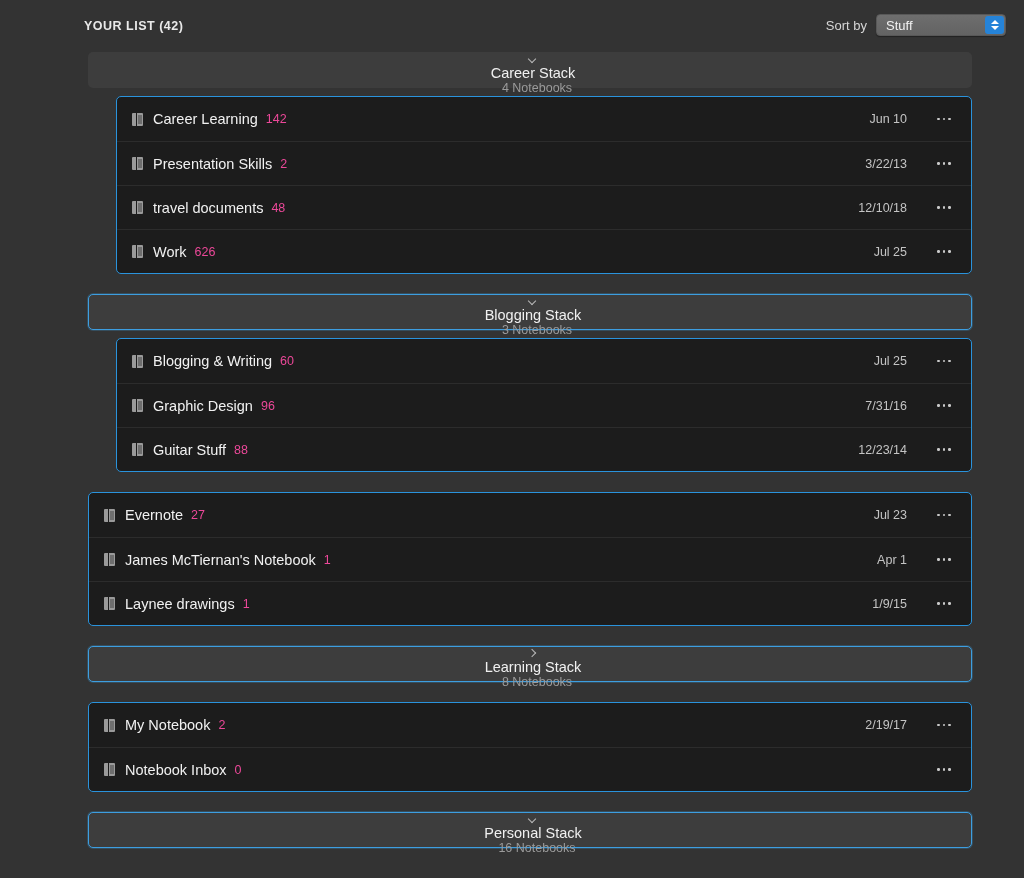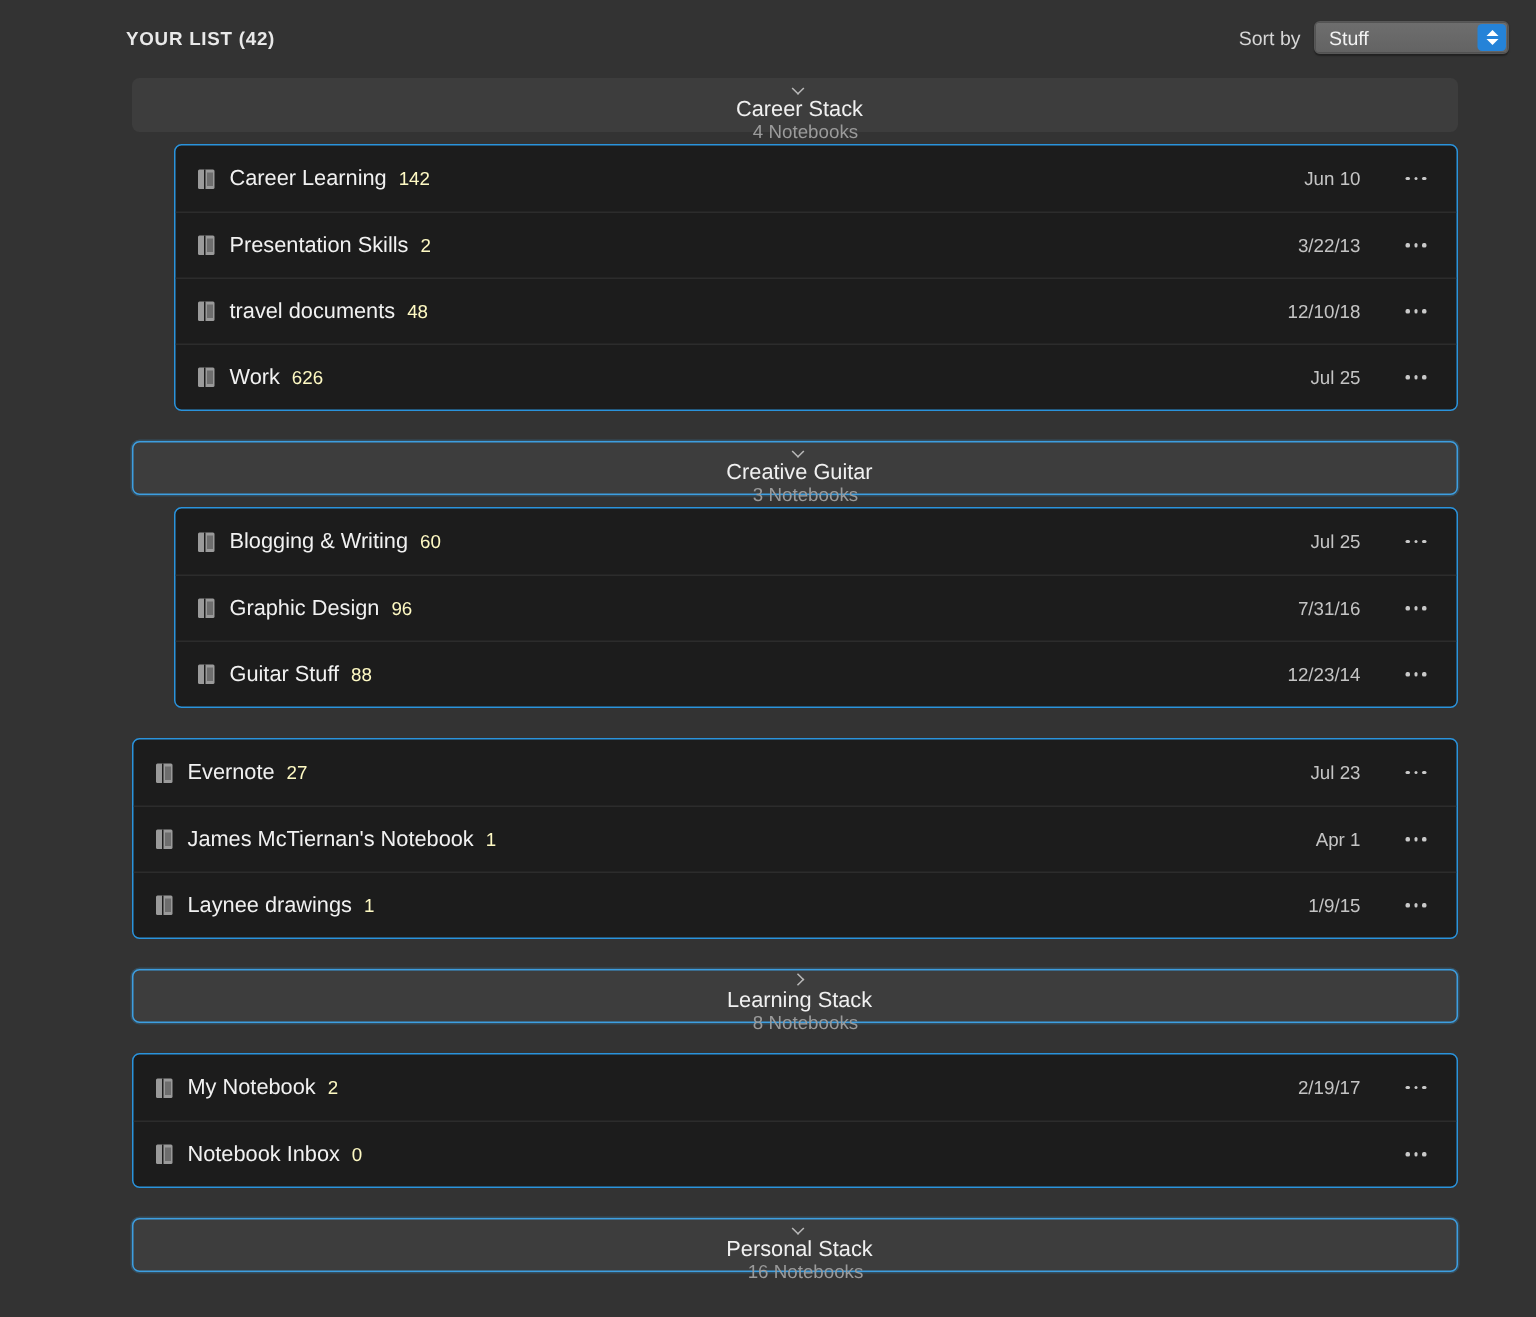--- a/index.html
+++ b/index.html
@@ -204,21 +204,21 @@
     opacity: .35;
   }
 
   .nb-name {
     font-size: 14.5px;
     color: #f1f1f1;
     white-space: nowrap;
   }
   .nb-count {
     font-size: 12.5px;
-    color: #fef9c3;
+    color: #ec4899;
     margin-left: 8px;
   }
 
   .nb-spacer { flex: 1 1 auto; }
 
   .nb-date {
     font-size: 12.5px;
     color: #c4c4c4;
     text-align: right;
     white-space: nowrap;
@@ -318,21 +318,21 @@
           <span class="nb-more">
             <i></i>
             <i></i>
             <i></i>
           </span>
         </div>
       </div>
       <div class="gap-lg"></div>
       <div class="stack-header selected">
         <span class="chev"></span>
-        <span class="stack-name">Creative Guitar</span>
+        <span class="stack-name">Blogging Stack</span>
         <span class="stack-count">3 Notebooks</span>
       </div>
       <div class="gap-sm"></div>
       <div class="nb-group nested">
         <div class="nb-row">
           <span class="nb-icon"></span>
           <span class="nb-name">Blogging &amp; Writing</span>
           <span class="nb-count">60</span>
           <span class="nb-spacer"></span>
           <span class="nb-date">Jul 25</span>

